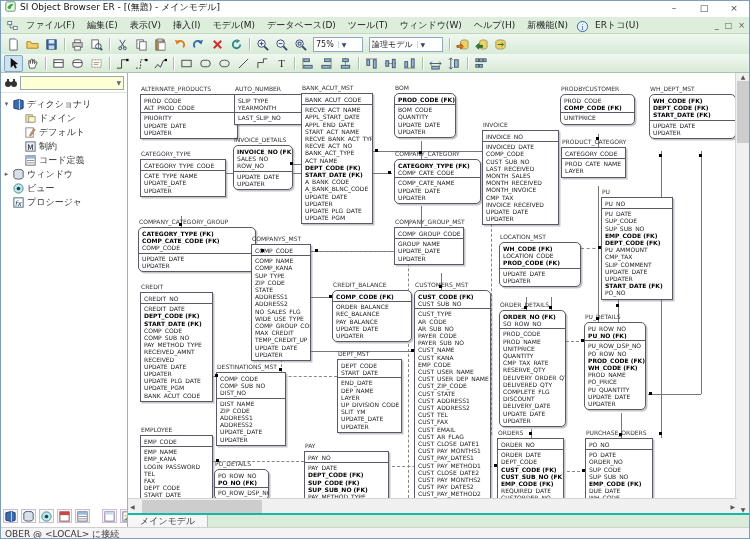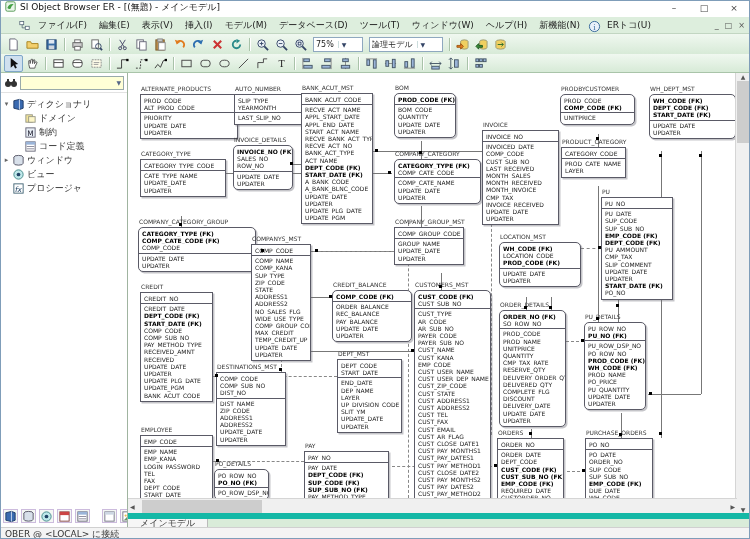--- a/index.html
+++ b/index.html
@@ -4,21 +4,21 @@
 <style>
 *{box-sizing:border-box;margin:0;padding:0}
 html,body{background:#cfd8dc}
 #app{position:relative;width:750px;height:539px;background:#fff;font-family:"DejaVu Sans",sans-serif;border:1px solid #7f9db9;overflow:hidden}
 
 #titlebar{position:absolute;left:0;top:0;right:0;height:16px;background:#ffffff;display:flex;align-items:flex-start;padding-left:4px;font-size:9px;color:#111}
 #titlebar .appicon{width:11px;height:11px;margin-right:4px}
 #winbtns{position:absolute;right:0;top:0;display:flex;height:16px}
 .winbtn{width:30px;height:16px;text-align:center;line-height:14px;font-size:9px;color:#444}
 
-#menubar{position:absolute;left:0;top:16px;right:0;height:17px;background:#ddeedd;border-bottom:1px solid #c2d6c2;display:flex;align-items:center;font-size:9px;color:#222;padding-left:16px}
+#menubar{position:absolute;left:0;top:16px;right:0;height:17px;background:#ddeedd;border-bottom:1px solid #c2d6c2;display:flex;align-items:center;font-size:9px;color:#222;padding-left:4px}
 .menuitem{padding:0 6px;white-space:nowrap}
 .mdibtns{margin-left:auto;margin-right:4px;display:flex;gap:6px;font-size:8px;color:#555}
 .micon{width:11px;height:11px;margin:0 2px}
 
 .toolbar{position:absolute;left:0;right:0;background:linear-gradient(#f0f8f0,#d7ead7);display:flex;align-items:center;padding-left:3px}
 #tb1{top:33px;height:20px}
 #tb2{top:53px;height:19px;border-bottom:1px solid #a9c4a9}
 .tbtn{width:19px;height:17px;display:flex;align-items:center;justify-content:center;border:1px solid transparent;border-radius:2px}
 .tbtn.pressed{background:#cfe0ef;border:1px solid #7fa7c9}
 .tsep{width:1px;height:13px;background:#a9c2a9;margin:0 3px;box-shadow:1px 0 0 #fff}
@@ -52,21 +52,21 @@
 .ln.d.h{border-top:1px dashed #888}
 .ln.d.v{border-left:1px dashed #888}
 .dot{position:absolute;width:3px;height:3px;background:#000}
 
 #vscroll{position:absolute;right:0;top:72px;width:14px;height:440px;background:#f0f0f0;border-left:1px solid #d5d5d5}
 #hscroll{position:absolute;left:127px;top:497px;width:609px;height:15px;background:#f0f0f0;border-top:1px solid #d5d5d5}
 .sbtn{position:absolute;font-size:6px;color:#555;text-align:center}
 #vthumb{position:absolute;left:1px;top:8px;width:12px;height:62px;background:#cdcdcd}
 #hthumb{position:absolute;left:14px;top:1px;width:120px;height:13px;background:#cdcdcd}
 
-#tabbar{position:absolute;left:127px;top:512px;right:0;height:14px;background:#d9ecd9;border-top:6px solid #14b8a6;display:flex}
+#tabbar{position:absolute;left:127px;top:512px;right:0;height:14px;background:#d9ecd9;border-top:2px solid #14b8a6;display:flex}
 #modeltab{background:#f6f6f6;border-right:1px solid #bbb;font-size:9px;color:#333;padding:0 12px;display:flex;align-items:center}
 #statusbar{position:absolute;left:0;top:526px;right:0;height:13px;background:#f4f4f4;border-top:1px solid #d0d0d0;font-size:9px;color:#333;display:flex;align-items:center;padding-left:4px}
 svg{display:block}
 </style>
 </head>
 <body>
 
 <div id="app">
   <div id="titlebar">
     <span class="appicon">
@@ -427,20 +427,31 @@
         <div class="trow">
           <span class="tind"></span>
           <span class="texp"></span>
           <span class="ticon">
             <svg viewBox="0 0 14 14" width="13" height="13">
               <rect x="2" y="3" width="7" height="8" fill="#f2e49a" stroke="#998"></rect>
               <rect x="5" y="5" width="7" height="6" fill="#fdf6c8" stroke="#998"></rect>
             </svg>
           </span>
           <span>ドメイン</span>
+        </div>
+        <div class="trow">
+          <span class="tind"></span>
+          <span class="texp"></span>
+          <span class="ticon">
+            <svg viewBox="0 0 14 14" width="13" height="13">
+              <rect x="2" y="2" width="8" height="10" fill="#fff" stroke="#888"></rect>
+              <path d="M7 11 L12 4 L10.5 3 L6 10 Z" fill="#e8b040" stroke="#976"></path>
+            </svg>
+          </span>
+          <span>デフォルト</span>
         </div>
         <div class="trow">
           <span class="tind"></span>
           <span class="texp"></span>
           <span class="ticon">
             <svg viewBox="0 0 14 14" width="13" height="13">
               <rect x="2" y="2" width="10" height="10" fill="#e8eef6" stroke="#667"></rect>
               <text x="7" y="10.5" font-size="8" text-anchor="middle" fill="#223">M</text>
             </svg>
           </span>

